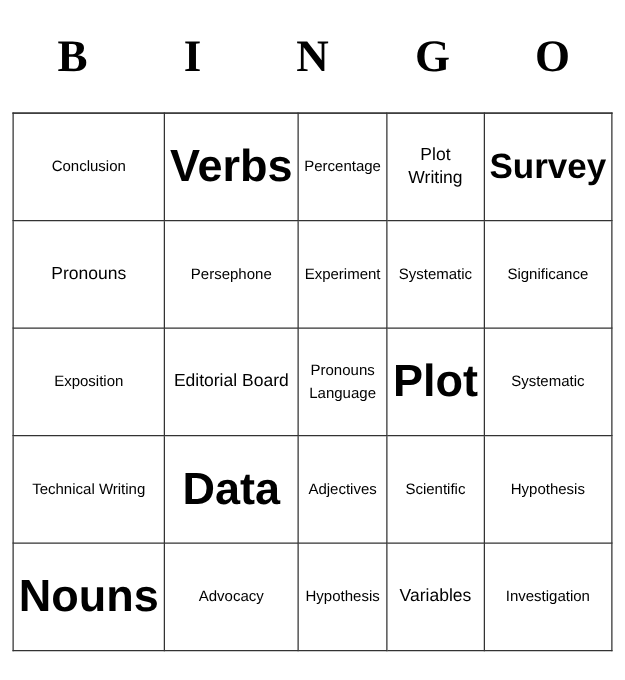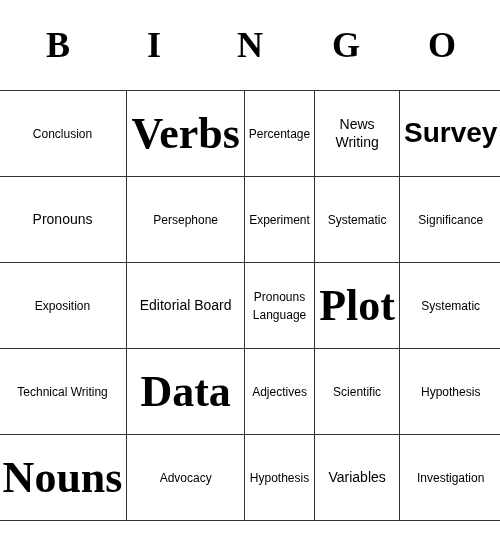--- a/index.html
+++ b/index.html
@@ -67,23 +67,23 @@
       font-family: Arial, sans-serif;
     }
 
     .cell-large {
       font-size: 28px;
       font-weight: bold;
       font-family: Arial, sans-serif;
     }
 
     .cell-xlarge {
-      font-size: 44px;
+      font-size: 36px;
       font-weight: bold;
-      font-family: Liberation Serif, serif;
+      font-family: Liberation Sans, sans-serif;
     }
   </style>
 </head>
 <body>
 
 <div class="bingo-container">
   <div class="bingo-header">
   <div class="bingo-letter">B</div>
       <div class="bingo-letter">I</div>
       <div class="bingo-letter">N</div>
@@ -94,21 +94,21 @@
   <table class="bingo-grid">
     <thead>
       <tr>
       </tr>
     </thead>
     <tbody id="grid-body">
     <tr>
           <td><span class="cell-small">Conclusion</span></td>
           <td><span class="cell-xlarge">Verbs</span></td>
           <td><span class="cell-small">Percentage</span></td>
-          <td><span class="cell-medium">News Writing</span></td>
+          <td><span class="cell-medium">Plot Writing</span></td>
           <td><span class="cell-large">Survey</span></td>
         </tr>
         <tr>
           <td><span class="cell-medium">Pronouns</span></td>
           <td><span class="cell-small">Persephone</span></td>
           <td><span class="cell-small">Experiment</span></td>
           <td><span class="cell-small">Systematic</span></td>
           <td><span class="cell-small">Significance</span></td>
         </tr>
         <tr>

